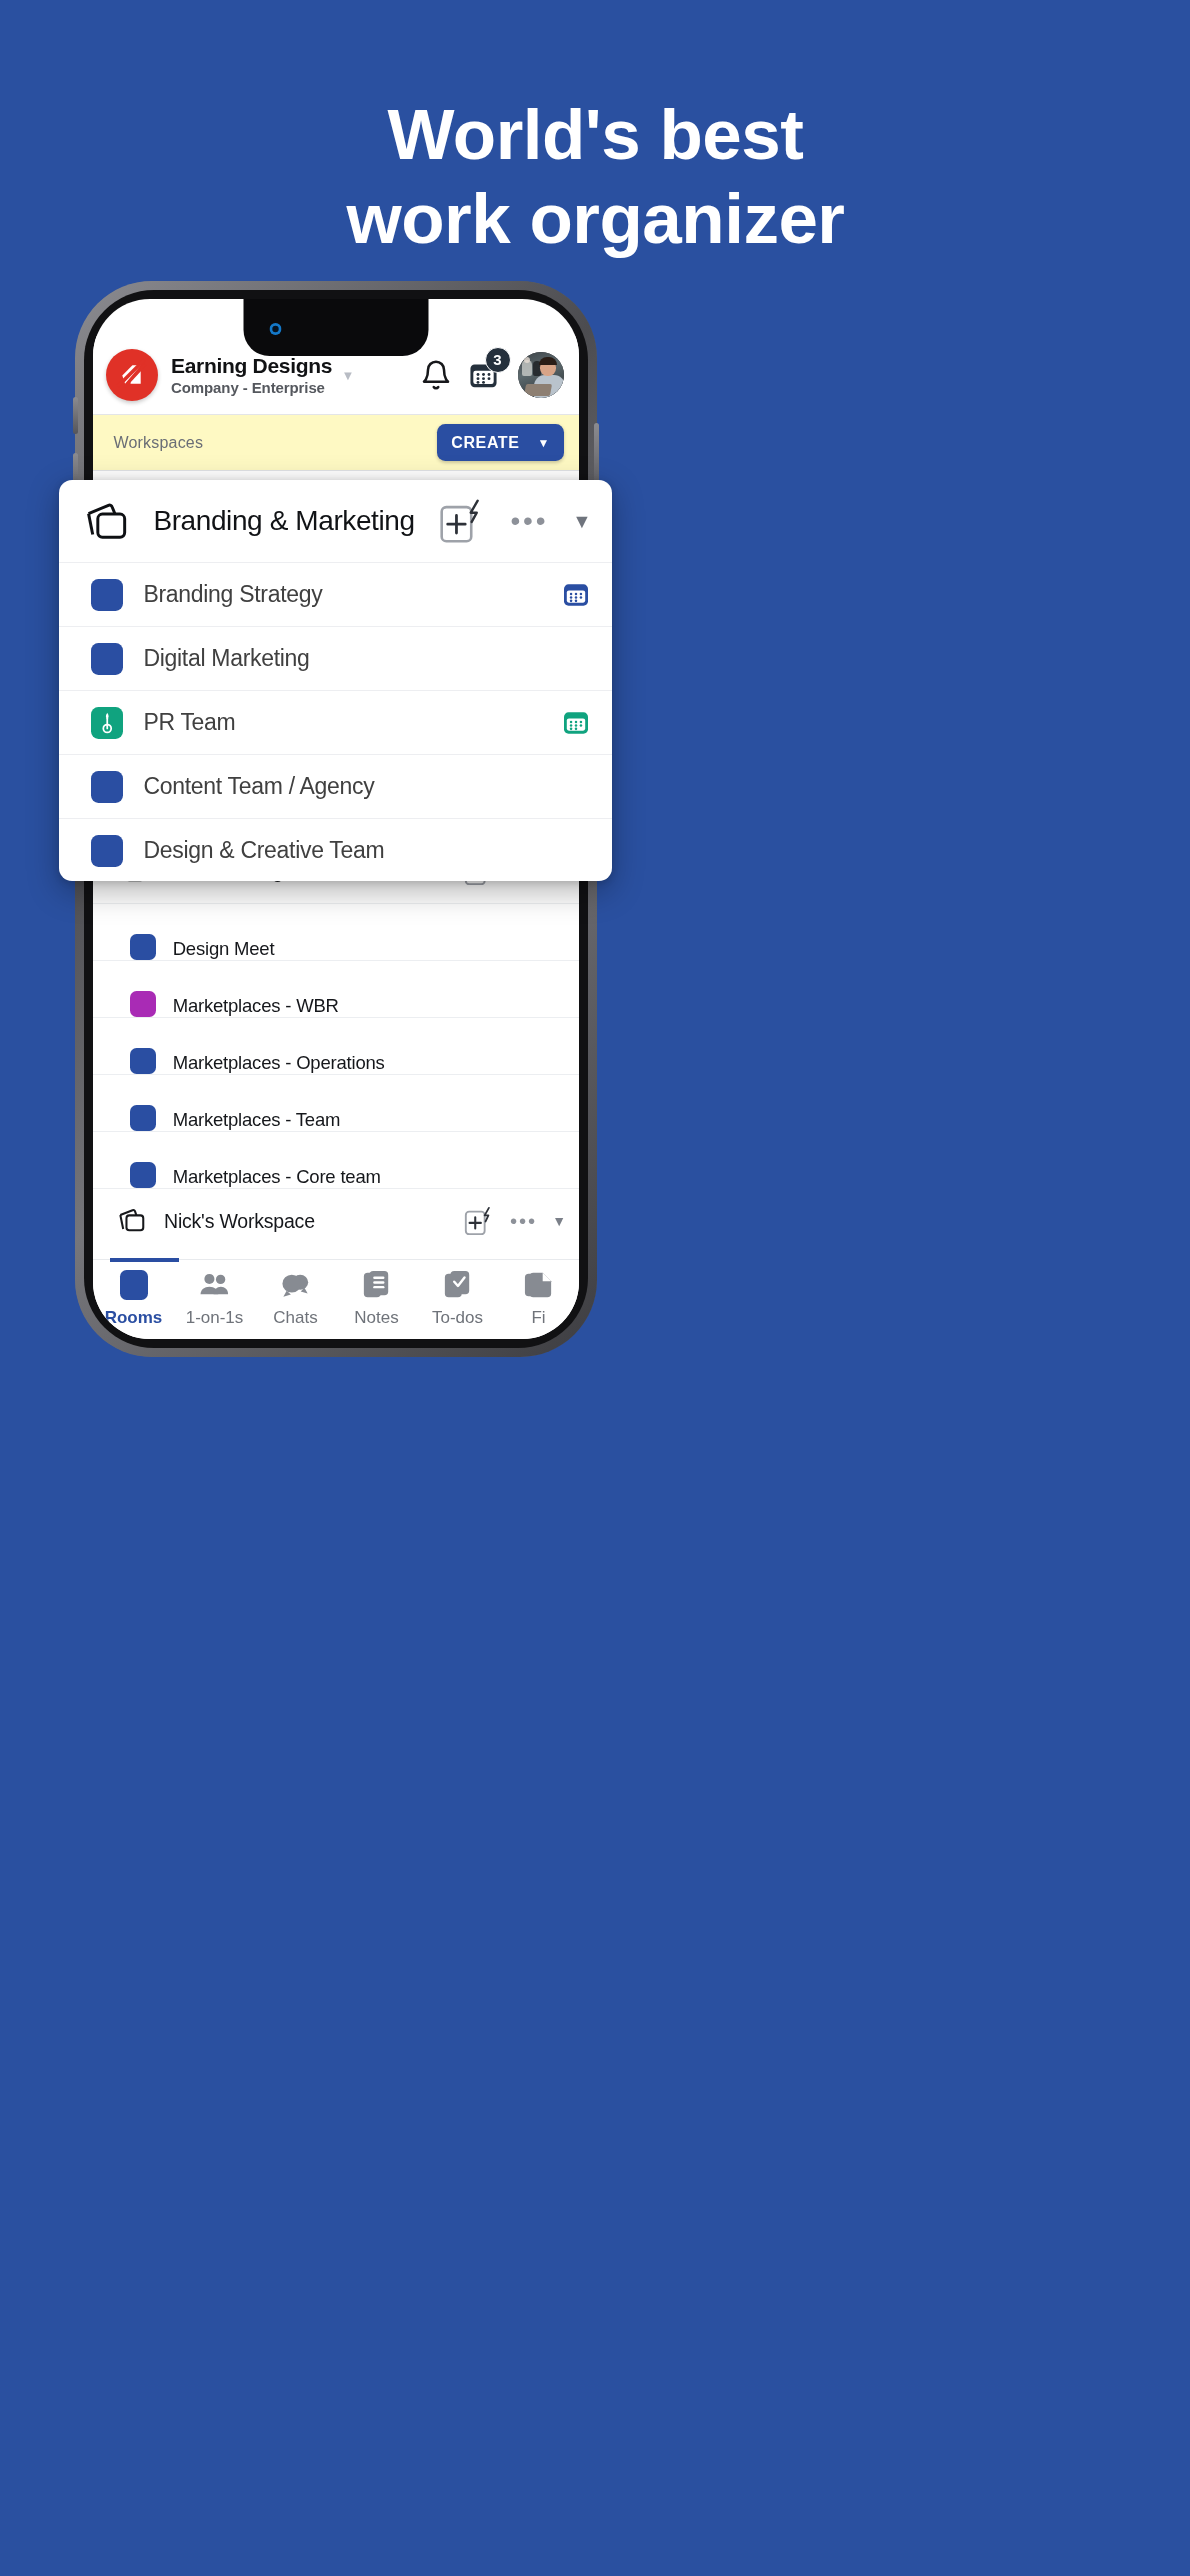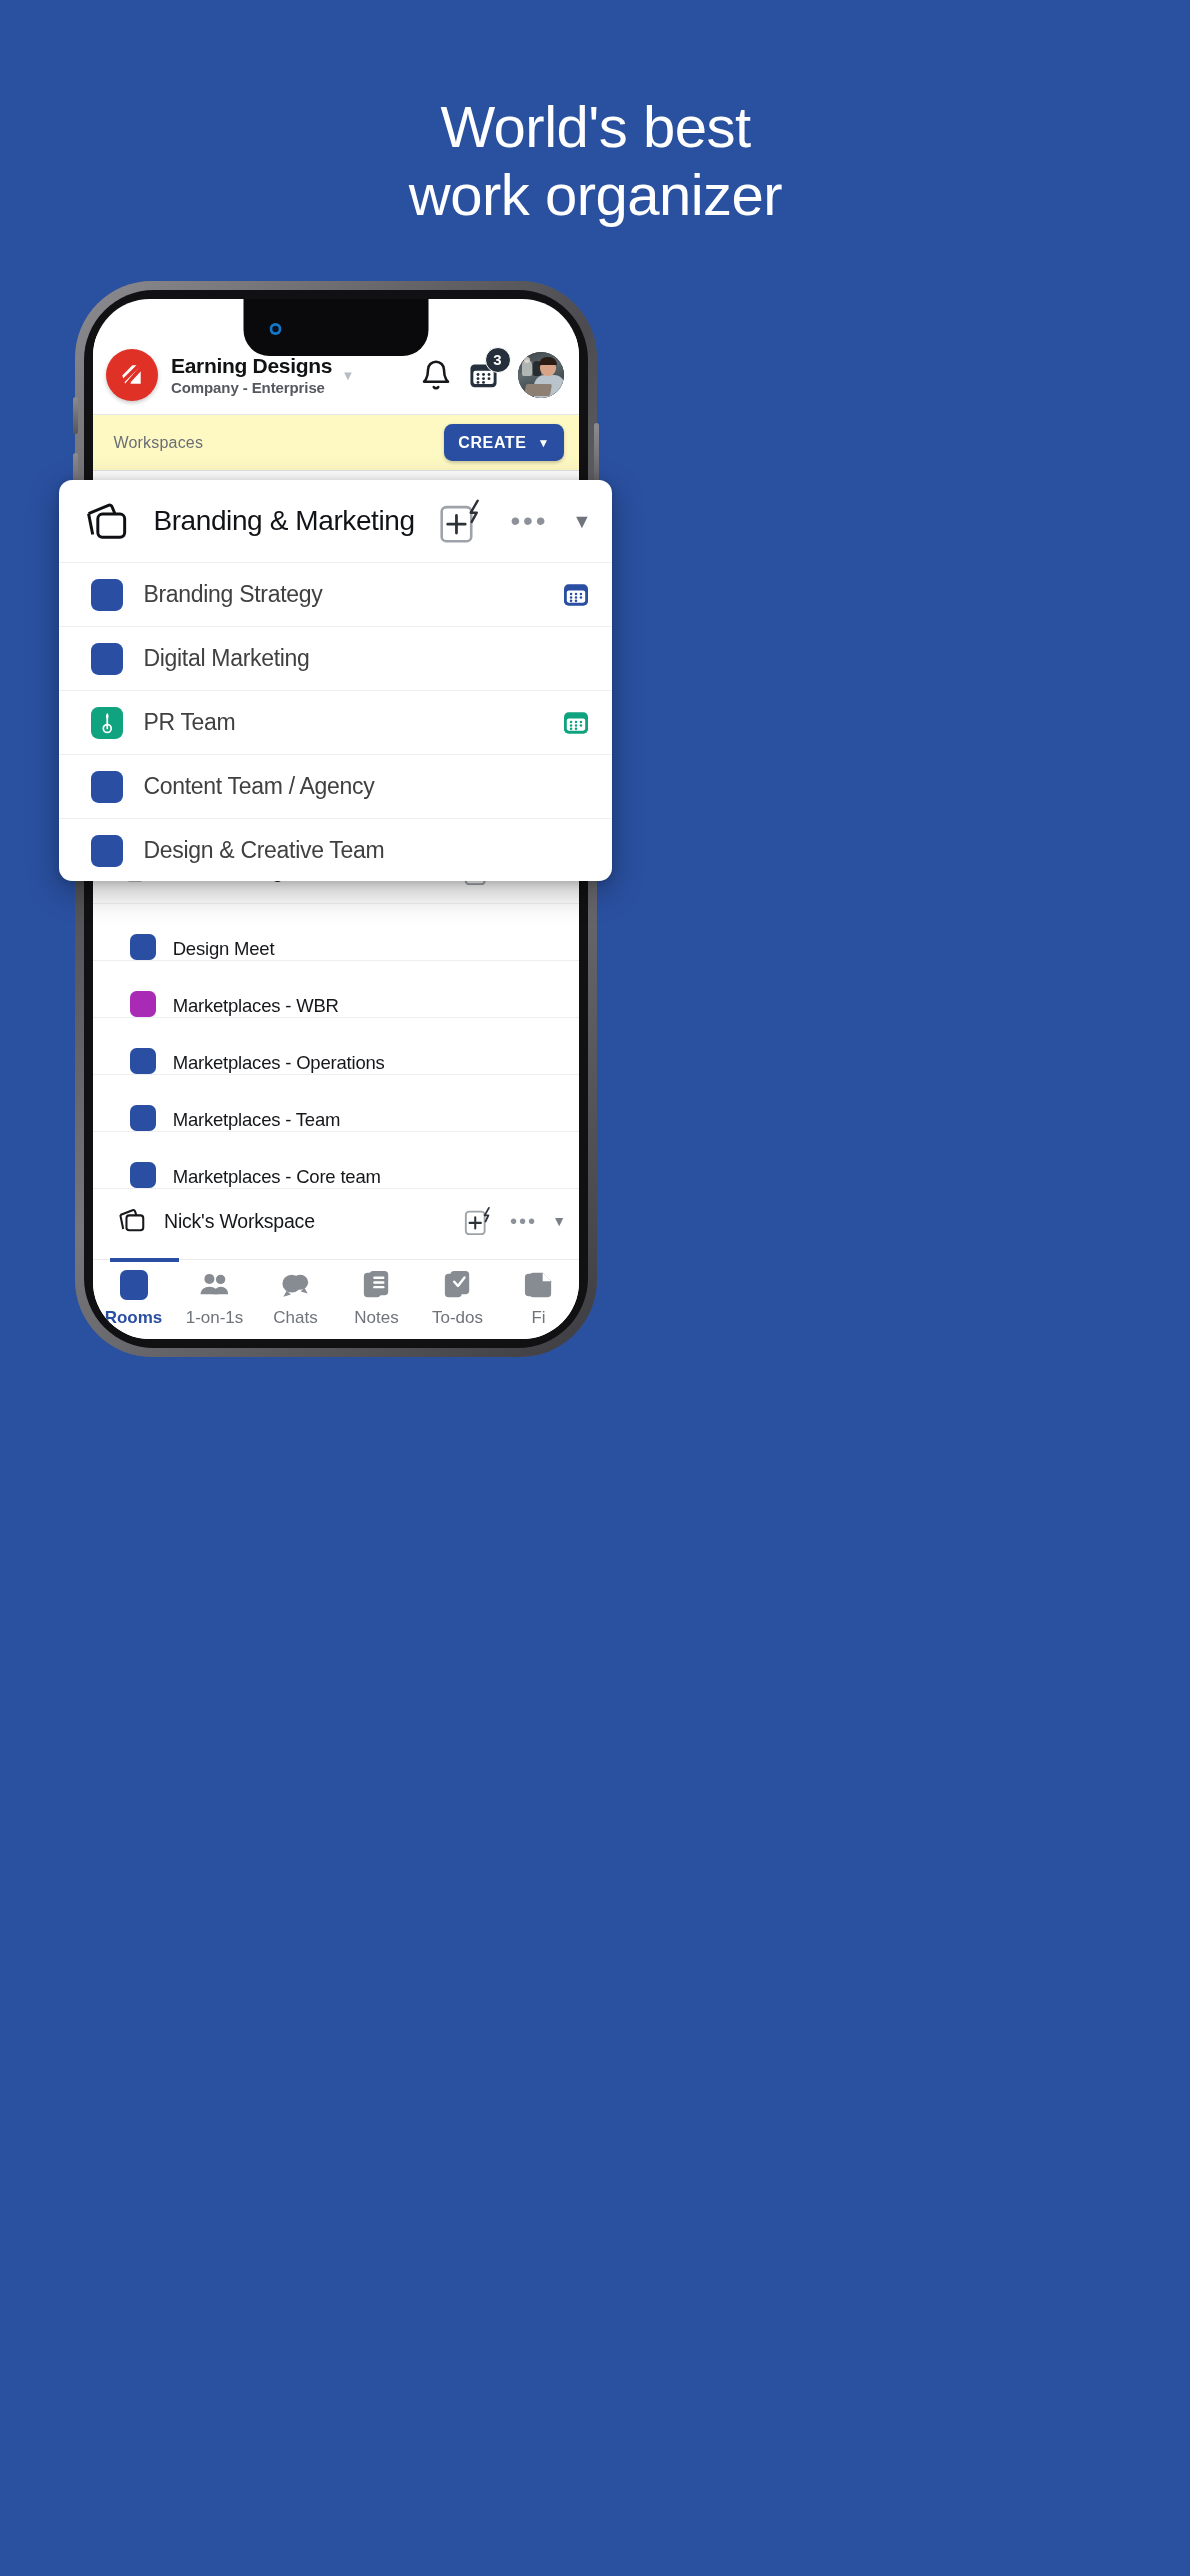--- a/index.html
+++ b/index.html
@@ -10,22 +10,22 @@
     overflow:hidden;
     position:relative;
   }
 
   
   .headline {
     position:absolute;
     top:93px; left:0; right:0;
     text-align:center;
     color:#ffffff;
-    font-size:58px;
-    font-weight:normal;
+    font-size:71px;
+    font-weight:bold;
     line-height:1.18;
     letter-spacing:-0.5px;
   }
   .headline .l2 { display:block; }
 
   
   .phone {
     position:absolute;
     left:80px; top:286px;
     width:512px; height:1066px;
@@ -145,21 +145,21 @@
     z-index:4;
   }
   .ws-title { font-size:16px; color:#6a6e76; letter-spacing:0.2px; }
   .ws-spacer { flex:1; }
   .create-btn {
     background:#2a4ea2; color:#fff;
     font-size:16px; font-weight:bold;
     letter-spacing:0.6px;
     padding:9.3px 14px;
     border-radius:8.3px;
-    display:flex; align-items:center; gap:11px;
+    display:flex; align-items:center; gap:18px;
     box-shadow:0 1.9px 3.7px rgba(0,0,0,.2);
   }
   .create-caret { font-size:12px; }
 
   
   .list-area {
     position:absolute; top:172px; left:0; right:0; bottom:80px;
     background:#ffffff;
     overflow:hidden;
     z-index:3;

